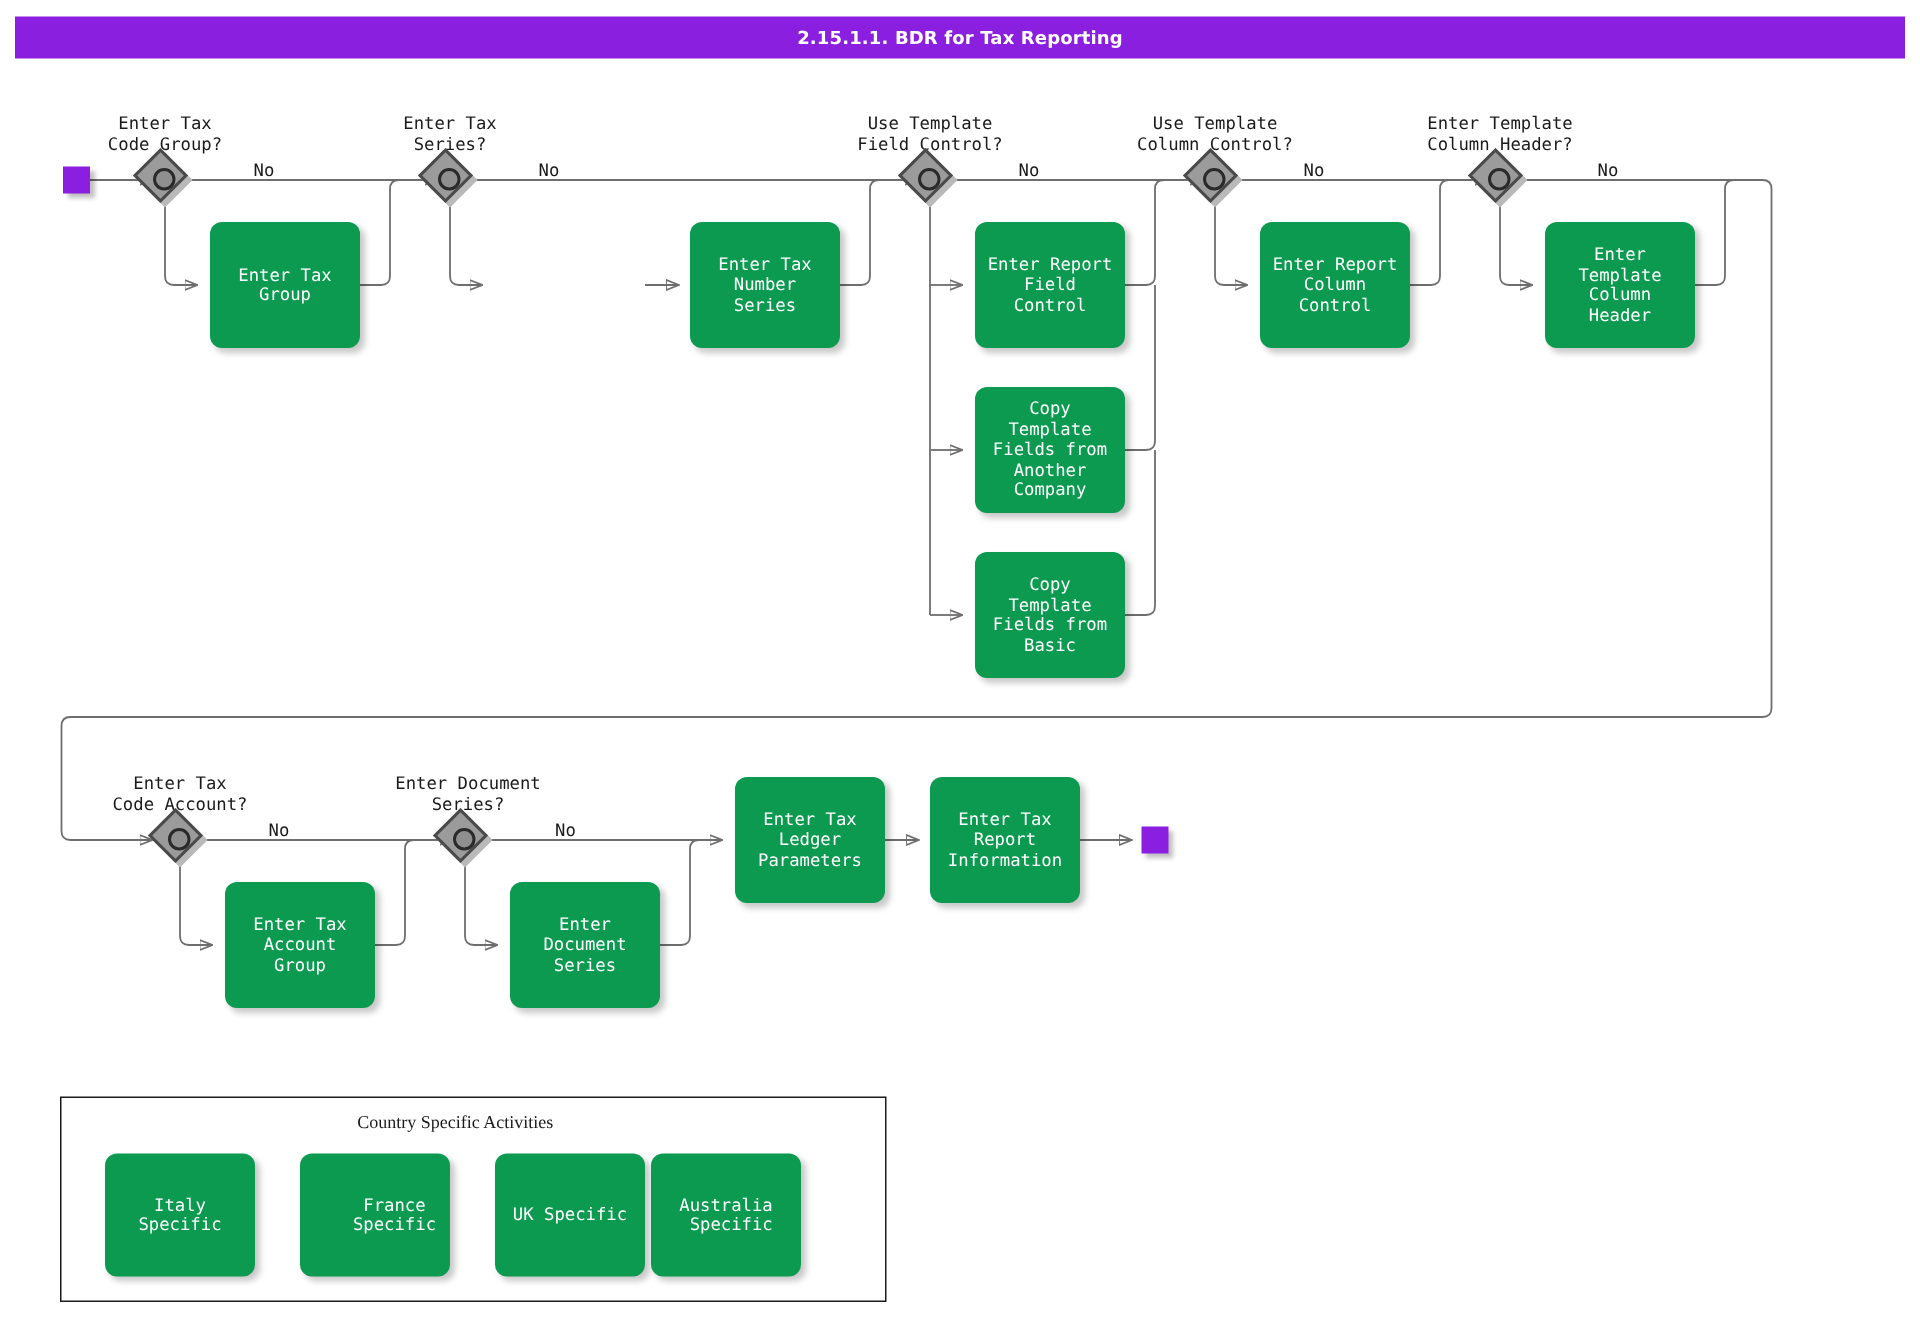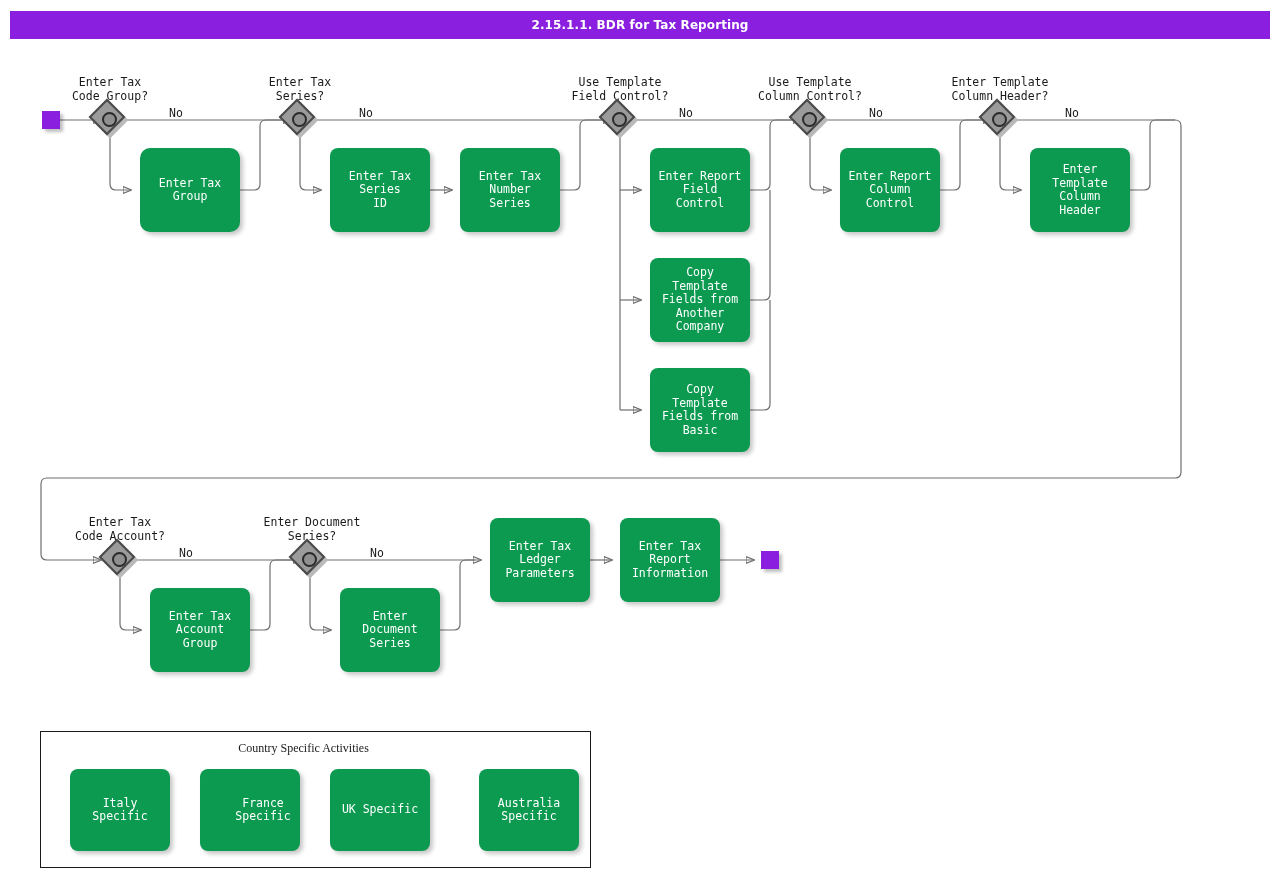--- a/index.html
+++ b/index.html
@@ -196,28 +196,24 @@
 
   <div class="gw-caption" style="left:922px;top:76px;width:156px;">Enter Template
 Column Header?</div>
   <div class="gateway" style="left:984px;top:104px;">
     <div class="gw-shadow"></div>
     <div class="gw-body"></div>
     <div class="gw-ring"></div>
   </div>
   <div class="gw-no" style="left:1025px;top:106px;">No</div>
 
-  <div class="task" style="left:140px;top:148px;width:100px;height:84px;border-radius:10px;">
+  <div class="task" style="left:140px;top:148px;width:100px;height:84px;">
     <span class="task-label">Enter Tax Group</span>
   </div>
 
-  <div class="task" style="left:330px;top:148px;width:100px;height:84px;">
-    <span class="task-label">Enter Tax Series
-ID</span>
-  </div>
 
   <div class="task" style="left:460px;top:148px;width:100px;height:84px;">
     <span class="task-label">Enter Tax
 Number Series</span>
   </div>
 
   <div class="task" style="left:650px;top:148px;width:100px;height:84px;">
     <span class="task-label">Enter Report
 Field Control</span>
   </div>
@@ -295,18 +291,18 @@
   </div>
 
   <div class="task" style="left:200px;top:769px;width:100px;height:82px;padding-left:32px;">
     <span class="task-label">France Specific</span>
   </div>
 
   <div class="task" style="left:330px;top:769px;width:100px;height:82px;">
     <span class="task-label">UK Specific</span>
   </div>
 
-  <div class="task" style="left:479px;top:769px;width:100px;height:82px;">
+  <div class="task" style="left:434px;top:769px;width:100px;height:82px;text-align:right;">
     <span class="task-label">Australia
 Specific</span>
   </div>
 
 </div>
 
 </body></html>

